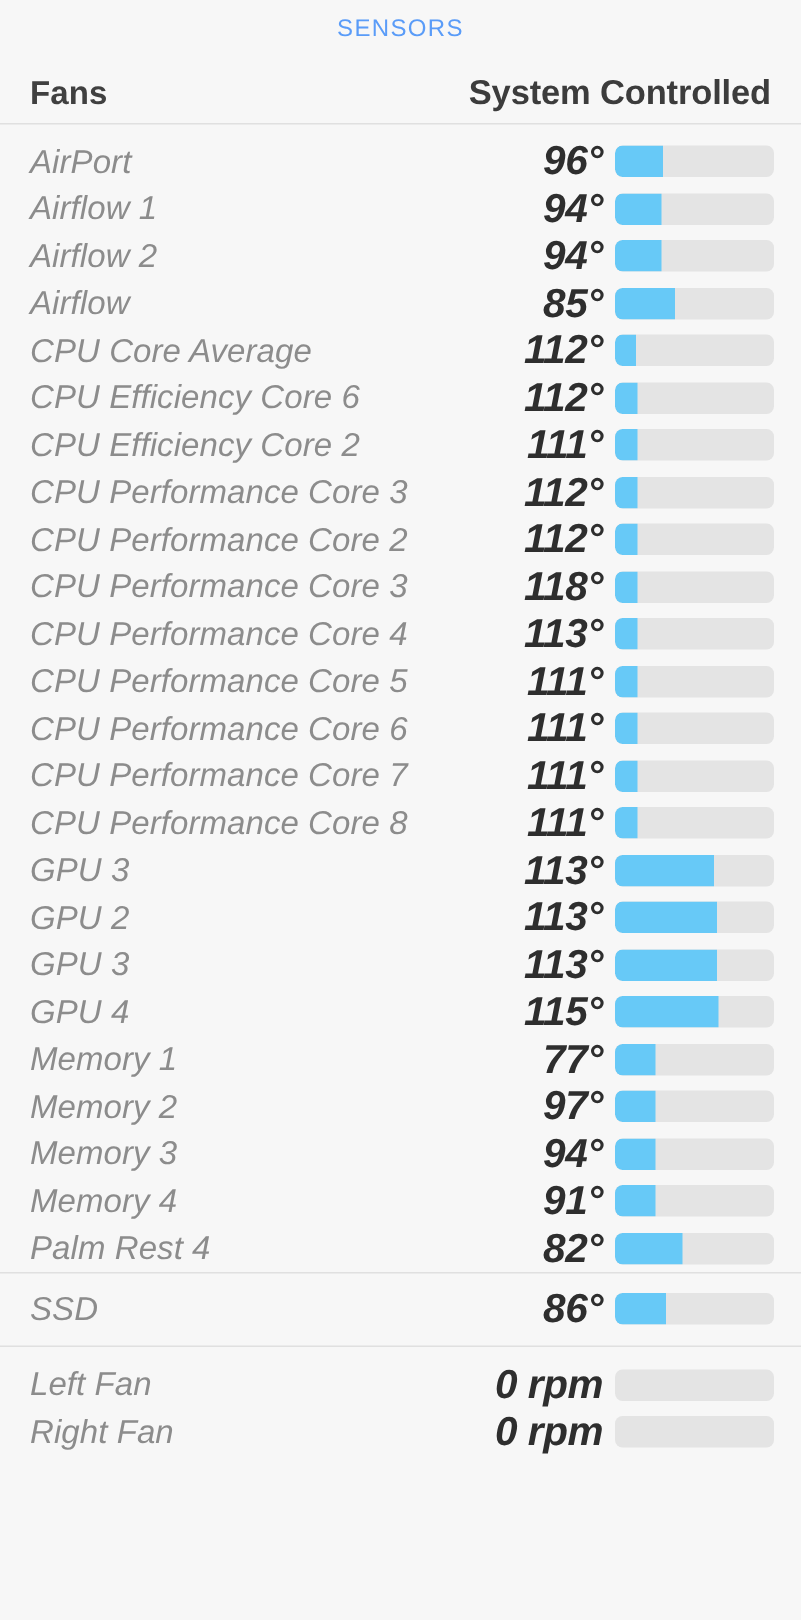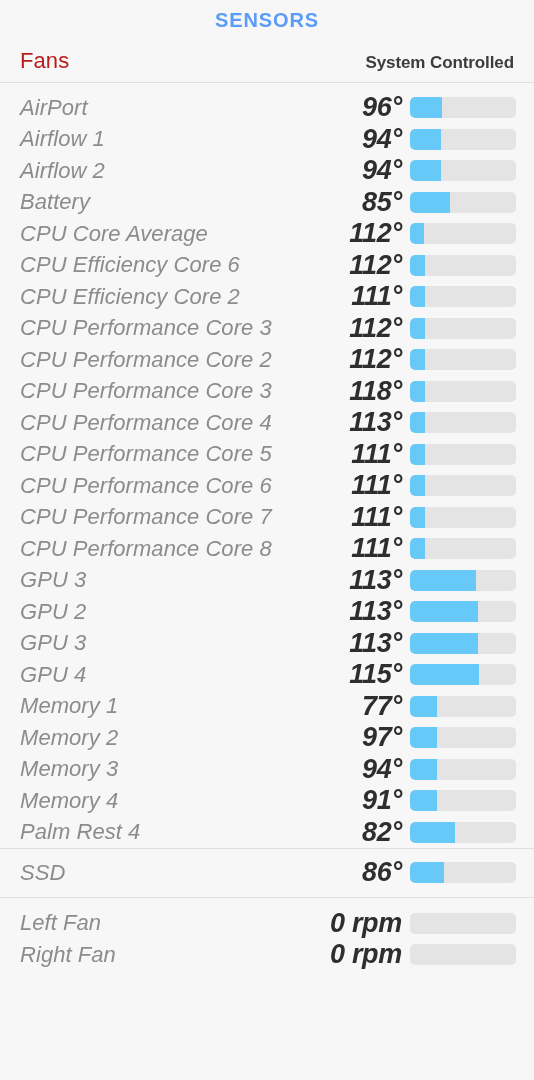--- a/index.html
+++ b/index.html
@@ -9,42 +9,42 @@
     font-family:"Liberation Sans", sans-serif;
     -webkit-font-smoothing:antialiased;
     overflow:hidden;
   }
   .panel { width:534px; height:1080px; background:#f7f7f7; display:flex; flex-direction:column; }
 
   
   .sensors-title {
     text-align:center;
     color:#5a9cf8;
-    font-size:20px;
-    font-weight:bold;
+    font-size:16px;
+    font-weight:normal;
     letter-spacing:0.9px;
     padding-top:10px;
     line-height:20px;
   }
   .fans-header {
     display:flex;
     align-items:baseline;
     padding:18px 20px 0 20px;
     height:52px;
   }
   .fans-header .lbl {
-    color:#b91c1c;
+    color:#404040;
     font-size:22px;
-    font-weight:400;
+    font-weight:700;
     letter-spacing:0.1px;
   }
   .fans-header .val {
     margin-left:auto;
     color:#3c3c3c;
-    font-size:17px;
+    font-size:23px;
     font-weight:bold;
     letter-spacing:-0.1px;
   }
 
   .divider { height:1px; background:#e0e0e0; width:100%; }
 
   .group { padding-top:9px; }
   .group.tight { padding-top:8px; padding-bottom:8px; }
   .group.fans-group { padding-top:10px; }
 
@@ -118,21 +118,21 @@
         </div>
       </div>
       <div class="row">
         <span class="name">Airflow 2</span>
         <span class="value">94°</span>
         <div class="bar">
           <div class="fill" style="width: 29%;"></div>
         </div>
       </div>
       <div class="row">
-        <span class="name">Battery</span>
+        <span class="name">Airflow</span>
         <span class="value">85°</span>
         <div class="bar">
           <div class="fill" style="width: 38%;"></div>
         </div>
       </div>
       <div class="row">
         <span class="name">CPU Core Average</span>
         <span class="value">112°</span>
         <div class="bar">
           <div class="fill" style="width: 13%;"></div>

